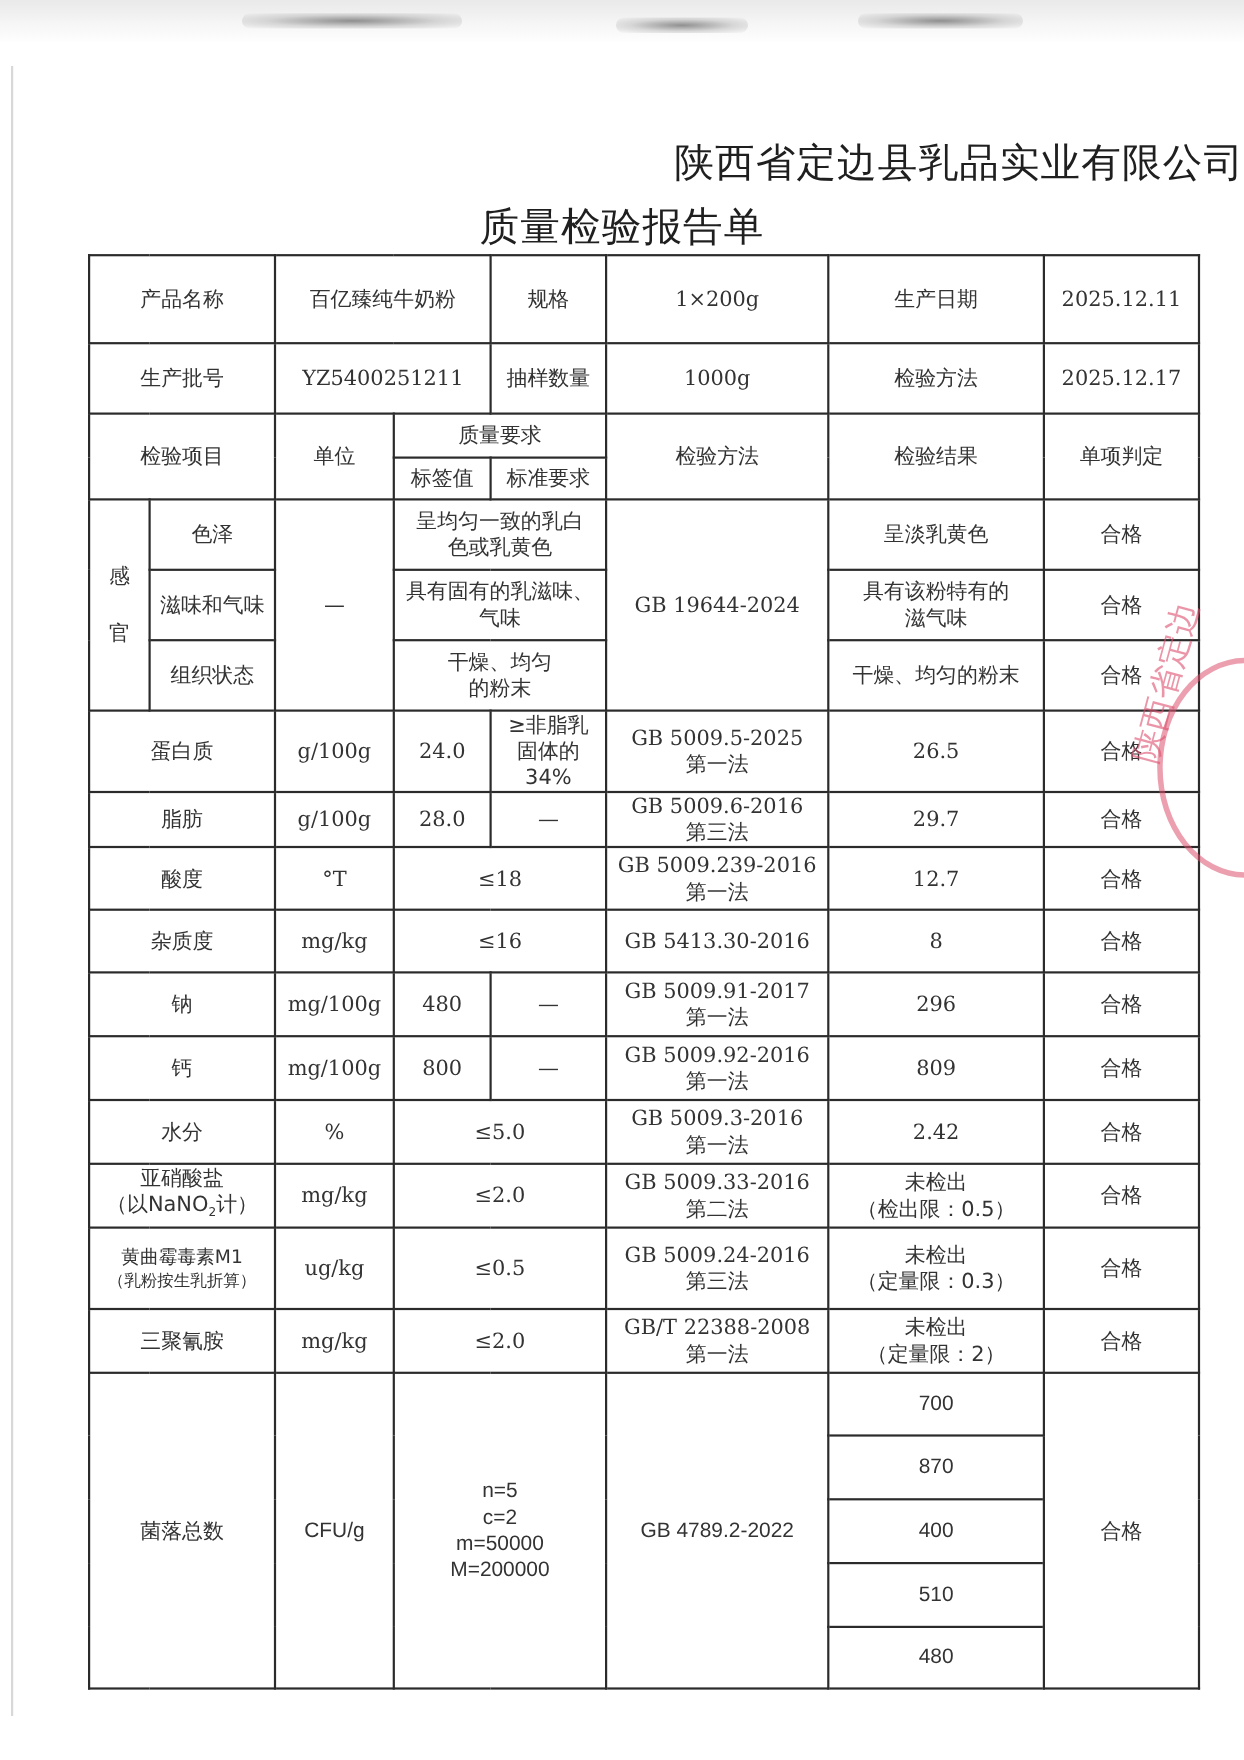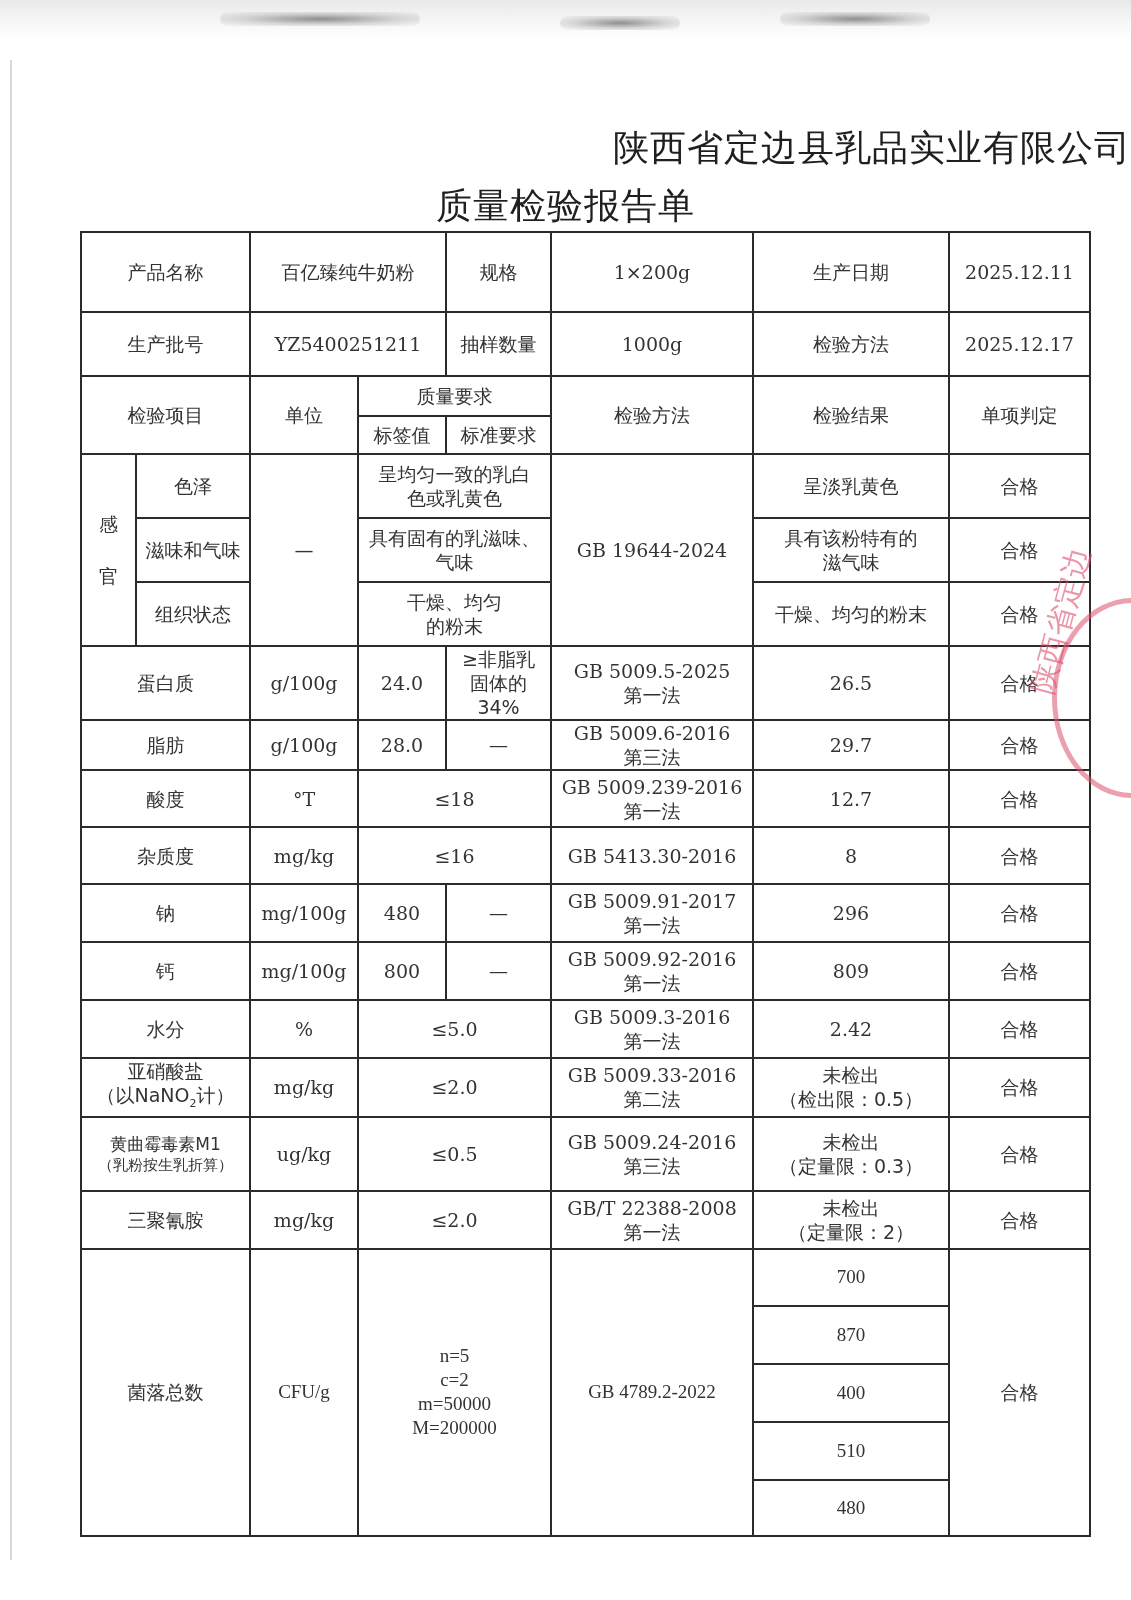--- a/index.html
+++ b/index.html
@@ -28,21 +28,21 @@
     position: absolute; left: 80px; top: 231px; width: 1009px;
     border-collapse: collapse; table-layout: fixed;
   }
   table.report td {
     border: 2px solid #2b2b2b; text-align: center; vertical-align: middle; padding: 0 2px;
     font-size: 19px; line-height: 24px; color: #333;
   }
   .cjk { font-family: "DejaVu Sans", "Liberation Sans", sans-serif; }
   .small { font-size: 17px; line-height: 22px; }
   .tiny { font-size: 15px; line-height: 20px; }
-  .narrow { font-family: Liberation Serif, serif; }
+  .narrow { font-family: Liberation Sans, sans-serif; }
   .stamp {
     position: absolute; left: 1052px; top: 598px; width: 150px; height: 190px;
     border: 5px solid rgba(220, 80, 110, 0.55); border-radius: 50%;
     pointer-events: none;
   }
   .stamp-text {
     position: absolute; left: 1068px; top: 625px; width: 40px;
     color: rgba(220, 80, 110, 0.6); font-size: 30px; line-height: 34px;
     font-family: "DejaVu Sans", sans-serif; transform: rotate(-75deg); transform-origin: 20px 60px; white-space: nowrap;
   }

